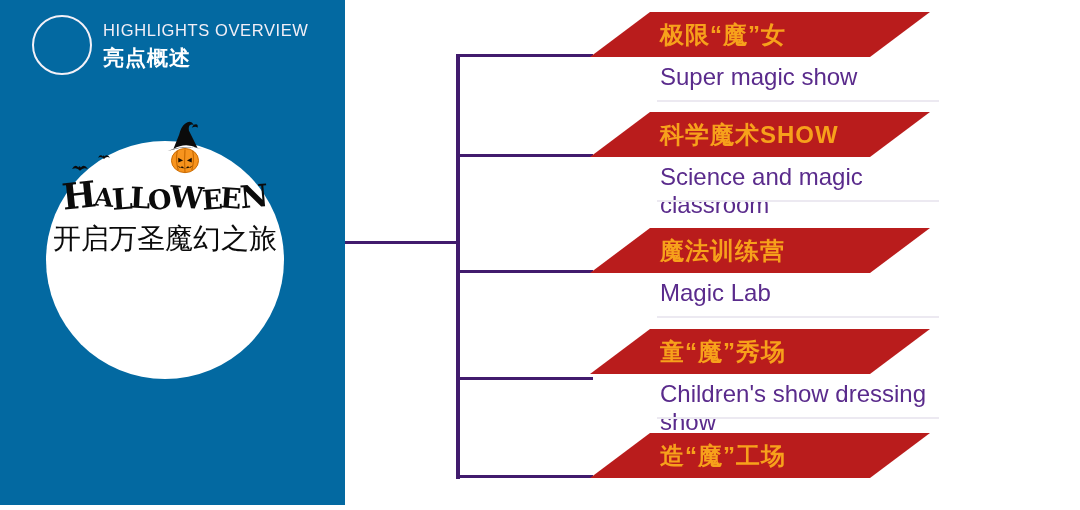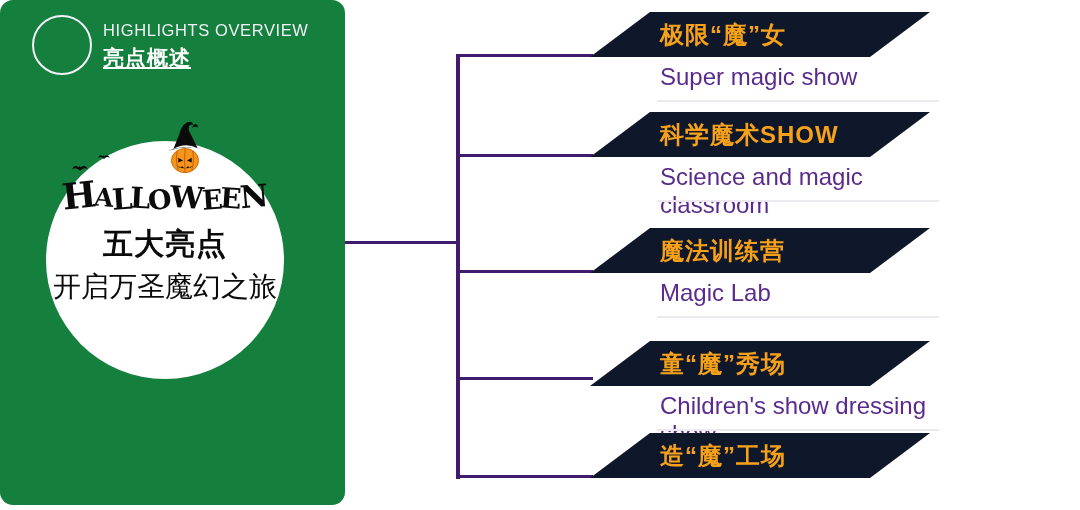--- a/index.html
+++ b/index.html
@@ -1,27 +1,27 @@
 <!DOCTYPE html>
 <html><head>
 <meta charset="utf-8">
 <style>
   * { margin:0; padding:0; box-sizing:border-box; }
   html,body { width:1080px; height:510px; overflow:hidden; background:#fff;
               font-family:"Liberation Sans","DejaVu Sans",sans-serif; }
   .stage { position:relative; width:1080px; height:510px; background:#fff; }
 
   
-  .left-panel { position:absolute; left:0; top:0; width:345px; height:505px; background:#15803d;border-radius:13px; }
+  .left-panel { position:absolute; left:0; top:0; width:345px; height:505px; background:#0369a1; }
 
   .overview-circle { position:absolute; left:32px; top:15px; width:60px; height:60px;
                      border:2px solid #f4f1f8; border-radius:50%; }
   .header-text { position:absolute; left:103px; top:21px; color:#fff; }
   .header-en { font-size:16.5px; font-weight:400; letter-spacing:0.6px; color:#f2eff7; }
-  .header-cn { font-size:21px; font-weight:700; margin-top:4px; letter-spacing:1px;text-decoration:underline; }
+  .header-cn { font-size:21px; font-weight:700; margin-top:4px; letter-spacing:1px; }
 
   
   .big-circle { position:absolute; left:46px; top:141px; width:238px; height:238px;
                 background:#fff; border-radius:50%; text-align:center; }
   .logo-word { position:relative; margin-top:34px; height:42px; white-space:nowrap;
                font-weight:900; color:#0b0b0b; line-height:40px; }
   .logo-word span { display:inline-block; font-family:"DejaVu Serif","Liberation Serif",serif;
                     font-weight:900; margin:0 -1px; }
   .logo-word span:nth-child(1){ font-size:36px; transform:rotate(-6deg); }
   .logo-word span:nth-child(2){ font-size:25px; transform:rotate(5deg) translateY(-2px); }
@@ -44,22 +44,22 @@
   .line-vertical { left:456px; top:55px;  width:4px;  height:424px; }
   .line-b1 { left:456px; top:54px;  width:137px; height:3px; }
   .line-b2 { left:456px; top:154px; width:137px; height:3px; }
   .line-b3 { left:456px; top:270px; width:137px; height:3px; }
   .line-b4 { left:456px; top:377px; width:137px; height:3px; }
   .line-b5 { left:456px; top:475px; width:137px; height:3px; }
 
   
   .item { position:absolute; left:590px; width:352px; height:100px; }
   .item-1 { top:12px; } .item-2 { top:112px; } .item-3 { top:228px; }
-  .item-4 { top:341px; } .item-5 { top:433px; }
-  .banner { width:340px; height:45px; background:#0f172a;
+  .item-4 { top:329px; } .item-5 { top:433px; }
+  .banner { width:340px; height:45px; background:#b91c1c;
             -webkit-clip-path:polygon(60px 0,340px 0,280px 100%,0 100%);
             clip-path:polygon(60px 0,340px 0,280px 100%,0 100%); }
   .banner-title { display:block; padding-left:70px; line-height:45px;
                   font-size:24px; font-weight:700; color:#F7A11B; letter-spacing:1px; }
   .subtitle { margin:6px 0 0 70px; font-size:24px; color:#5A2B8C; }
   .divider { position:absolute; left:67px; top:88px; width:282px; height:2px; background:#ece9f1; }
 </style>
 </head>
 <body>
 
@@ -85,21 +85,20 @@
         <path d="M12 33 Q30 26 48 31 L36 29 L24 30 Z" fill="#0b0b0b"></path>
         <path d="M18 31 Q30 24 43 30 L34 12 Q33 4 39 6 Q36 0 30 5 Q26 8 24 16 Z" fill="#0b0b0b"></path>
         <path d="M39 6 Q44 4 43 9 Q41 7 37 9 Z" fill="#0b0b0b"></path>
       </svg>
       <svg class="bat1" viewBox="0 0 20 10">
         <path d="M0 7 Q4 0 8 5 Q9 2 11 5 Q15 0 20 7 Q14 4 10 9 Q6 4 0 7" fill="#0b0b0b"></path>
       </svg>
       <svg class="bat2" viewBox="0 0 20 10">
         <path d="M0 7 Q4 0 8 5 Q9 2 11 5 Q15 0 20 7 Q14 4 10 9 Q6 4 0 7" fill="#0b0b0b"></path>
       </svg>
-      <div class="cn-line1">五大亮点</div>
       <div class="cn-line2">开启万圣魔幻之旅</div>
     </div>
   </div>
 
   <div class="line line-main"></div>
   <div class="line line-vertical"></div>
   <div class="line line-b1"></div>
   <div class="line line-b2"></div>
   <div class="line line-b3"></div>
   <div class="line line-b4"></div>

